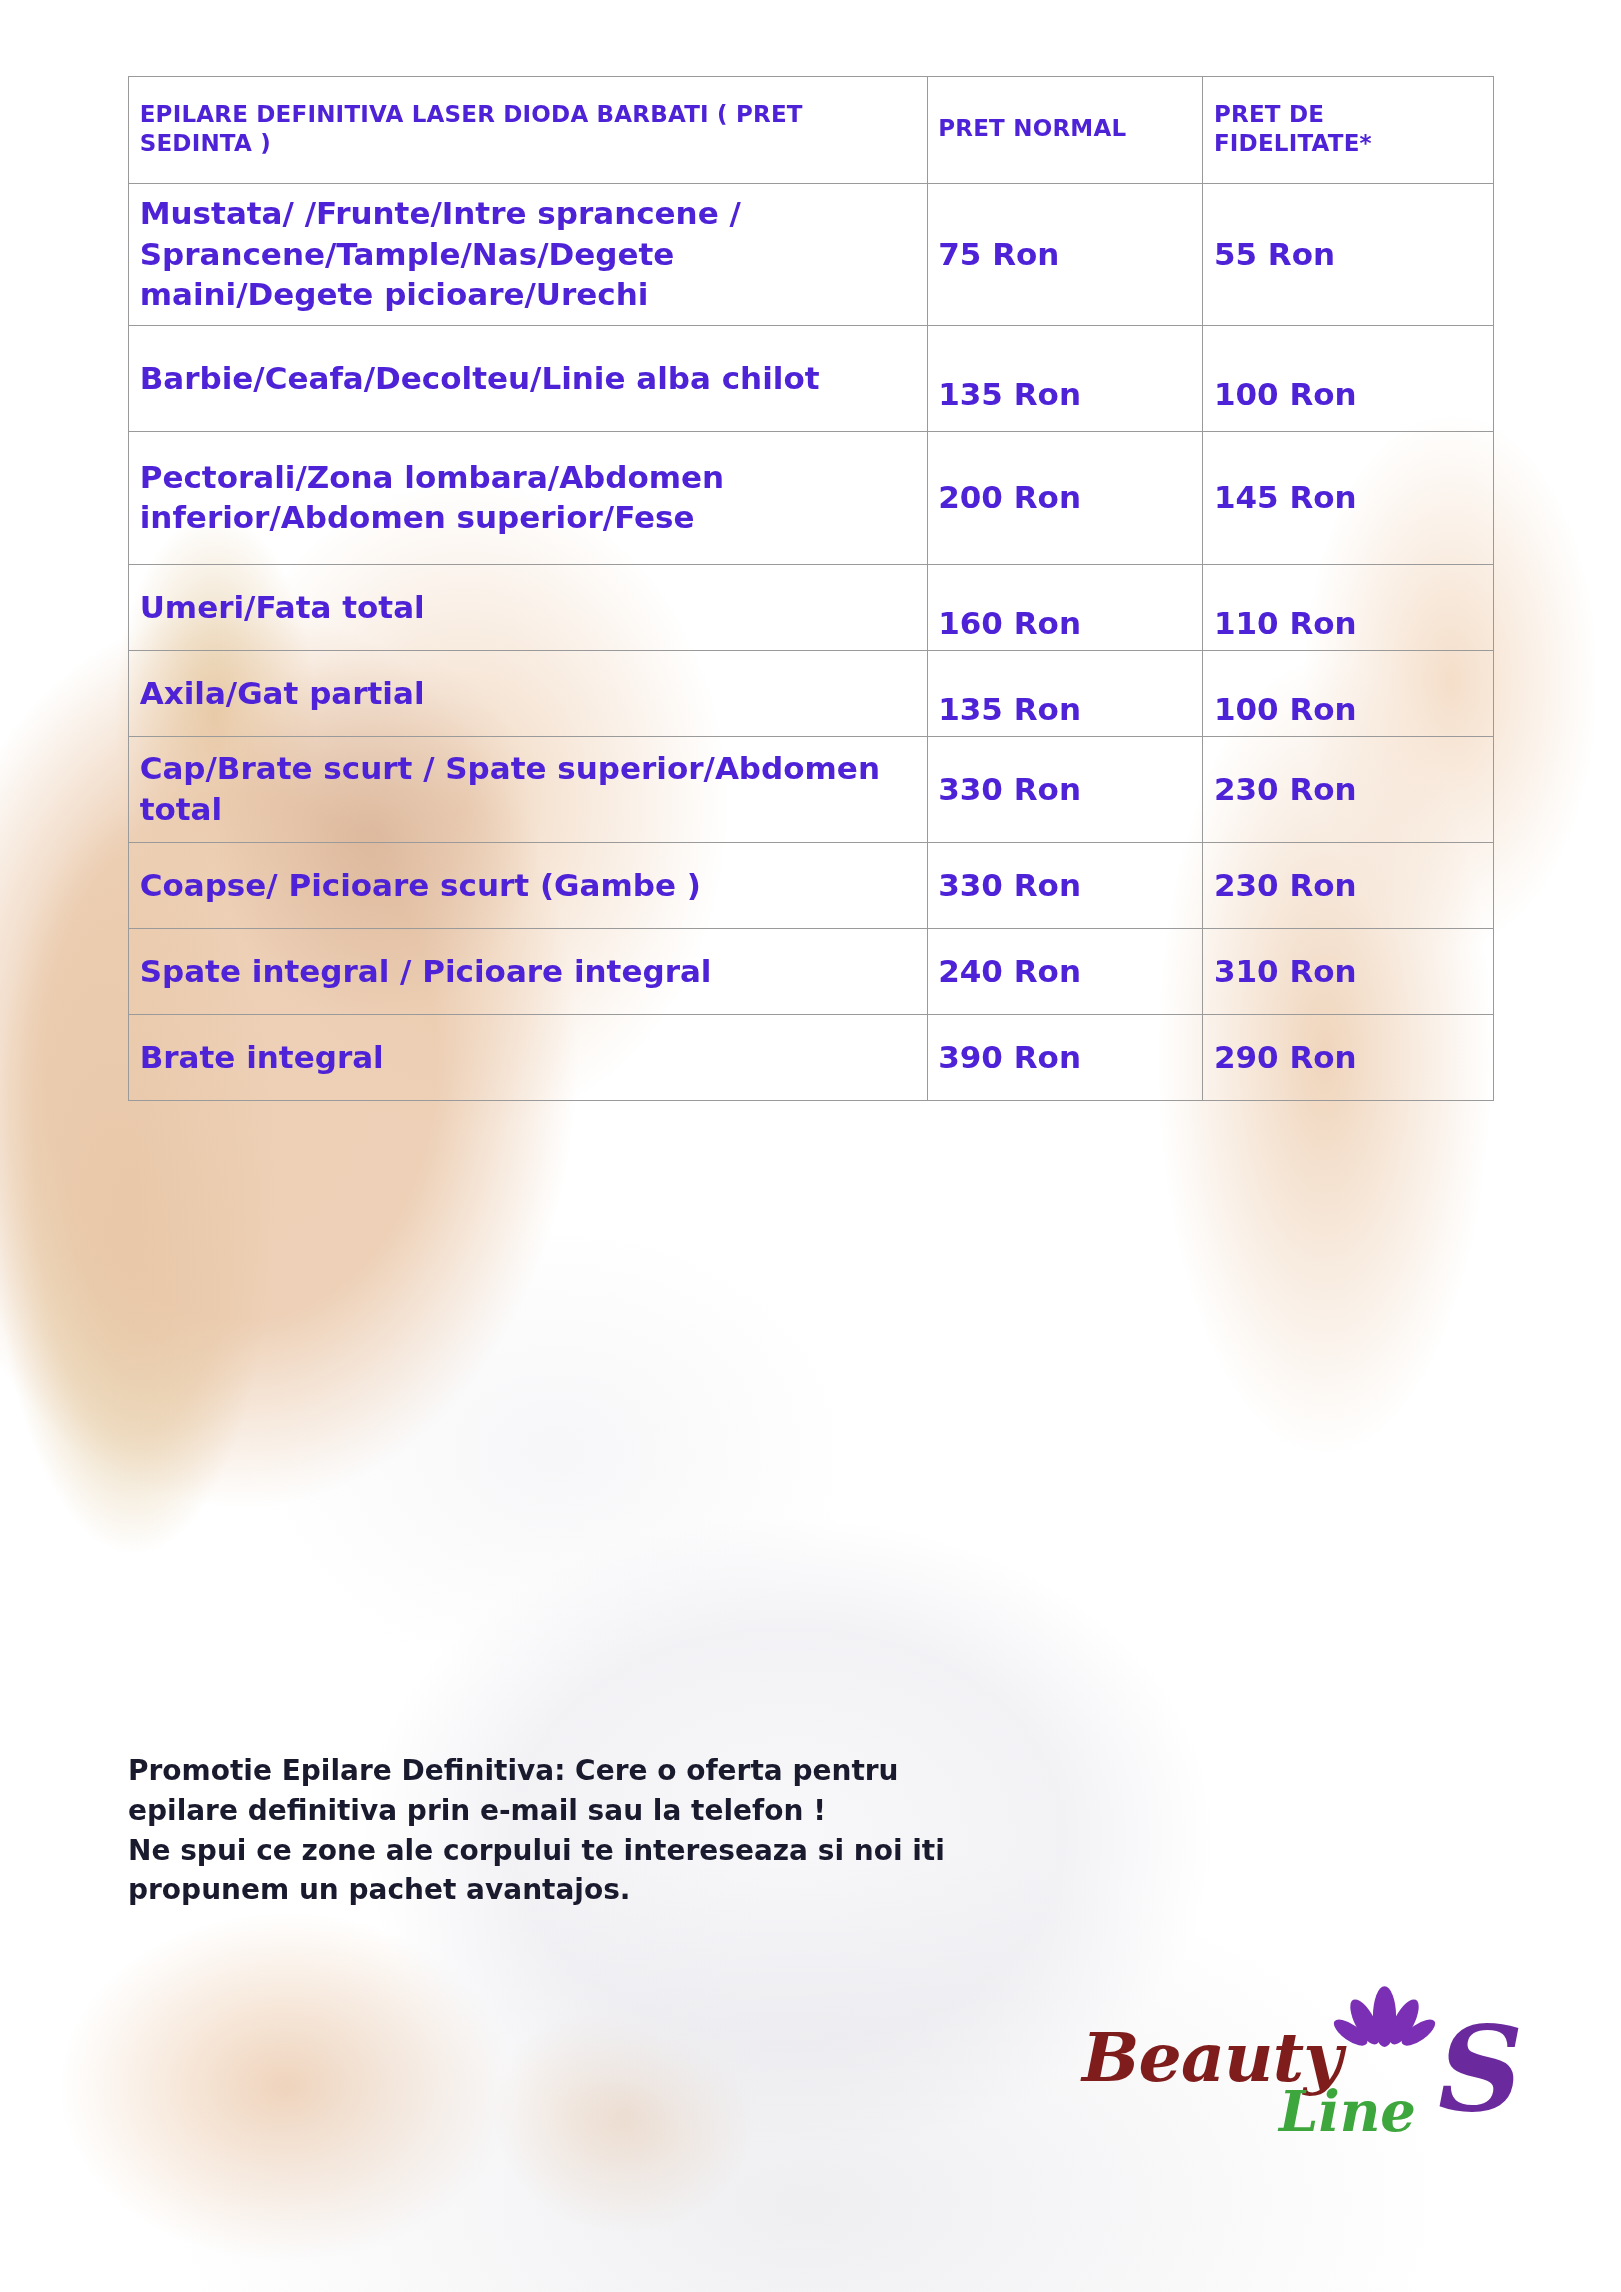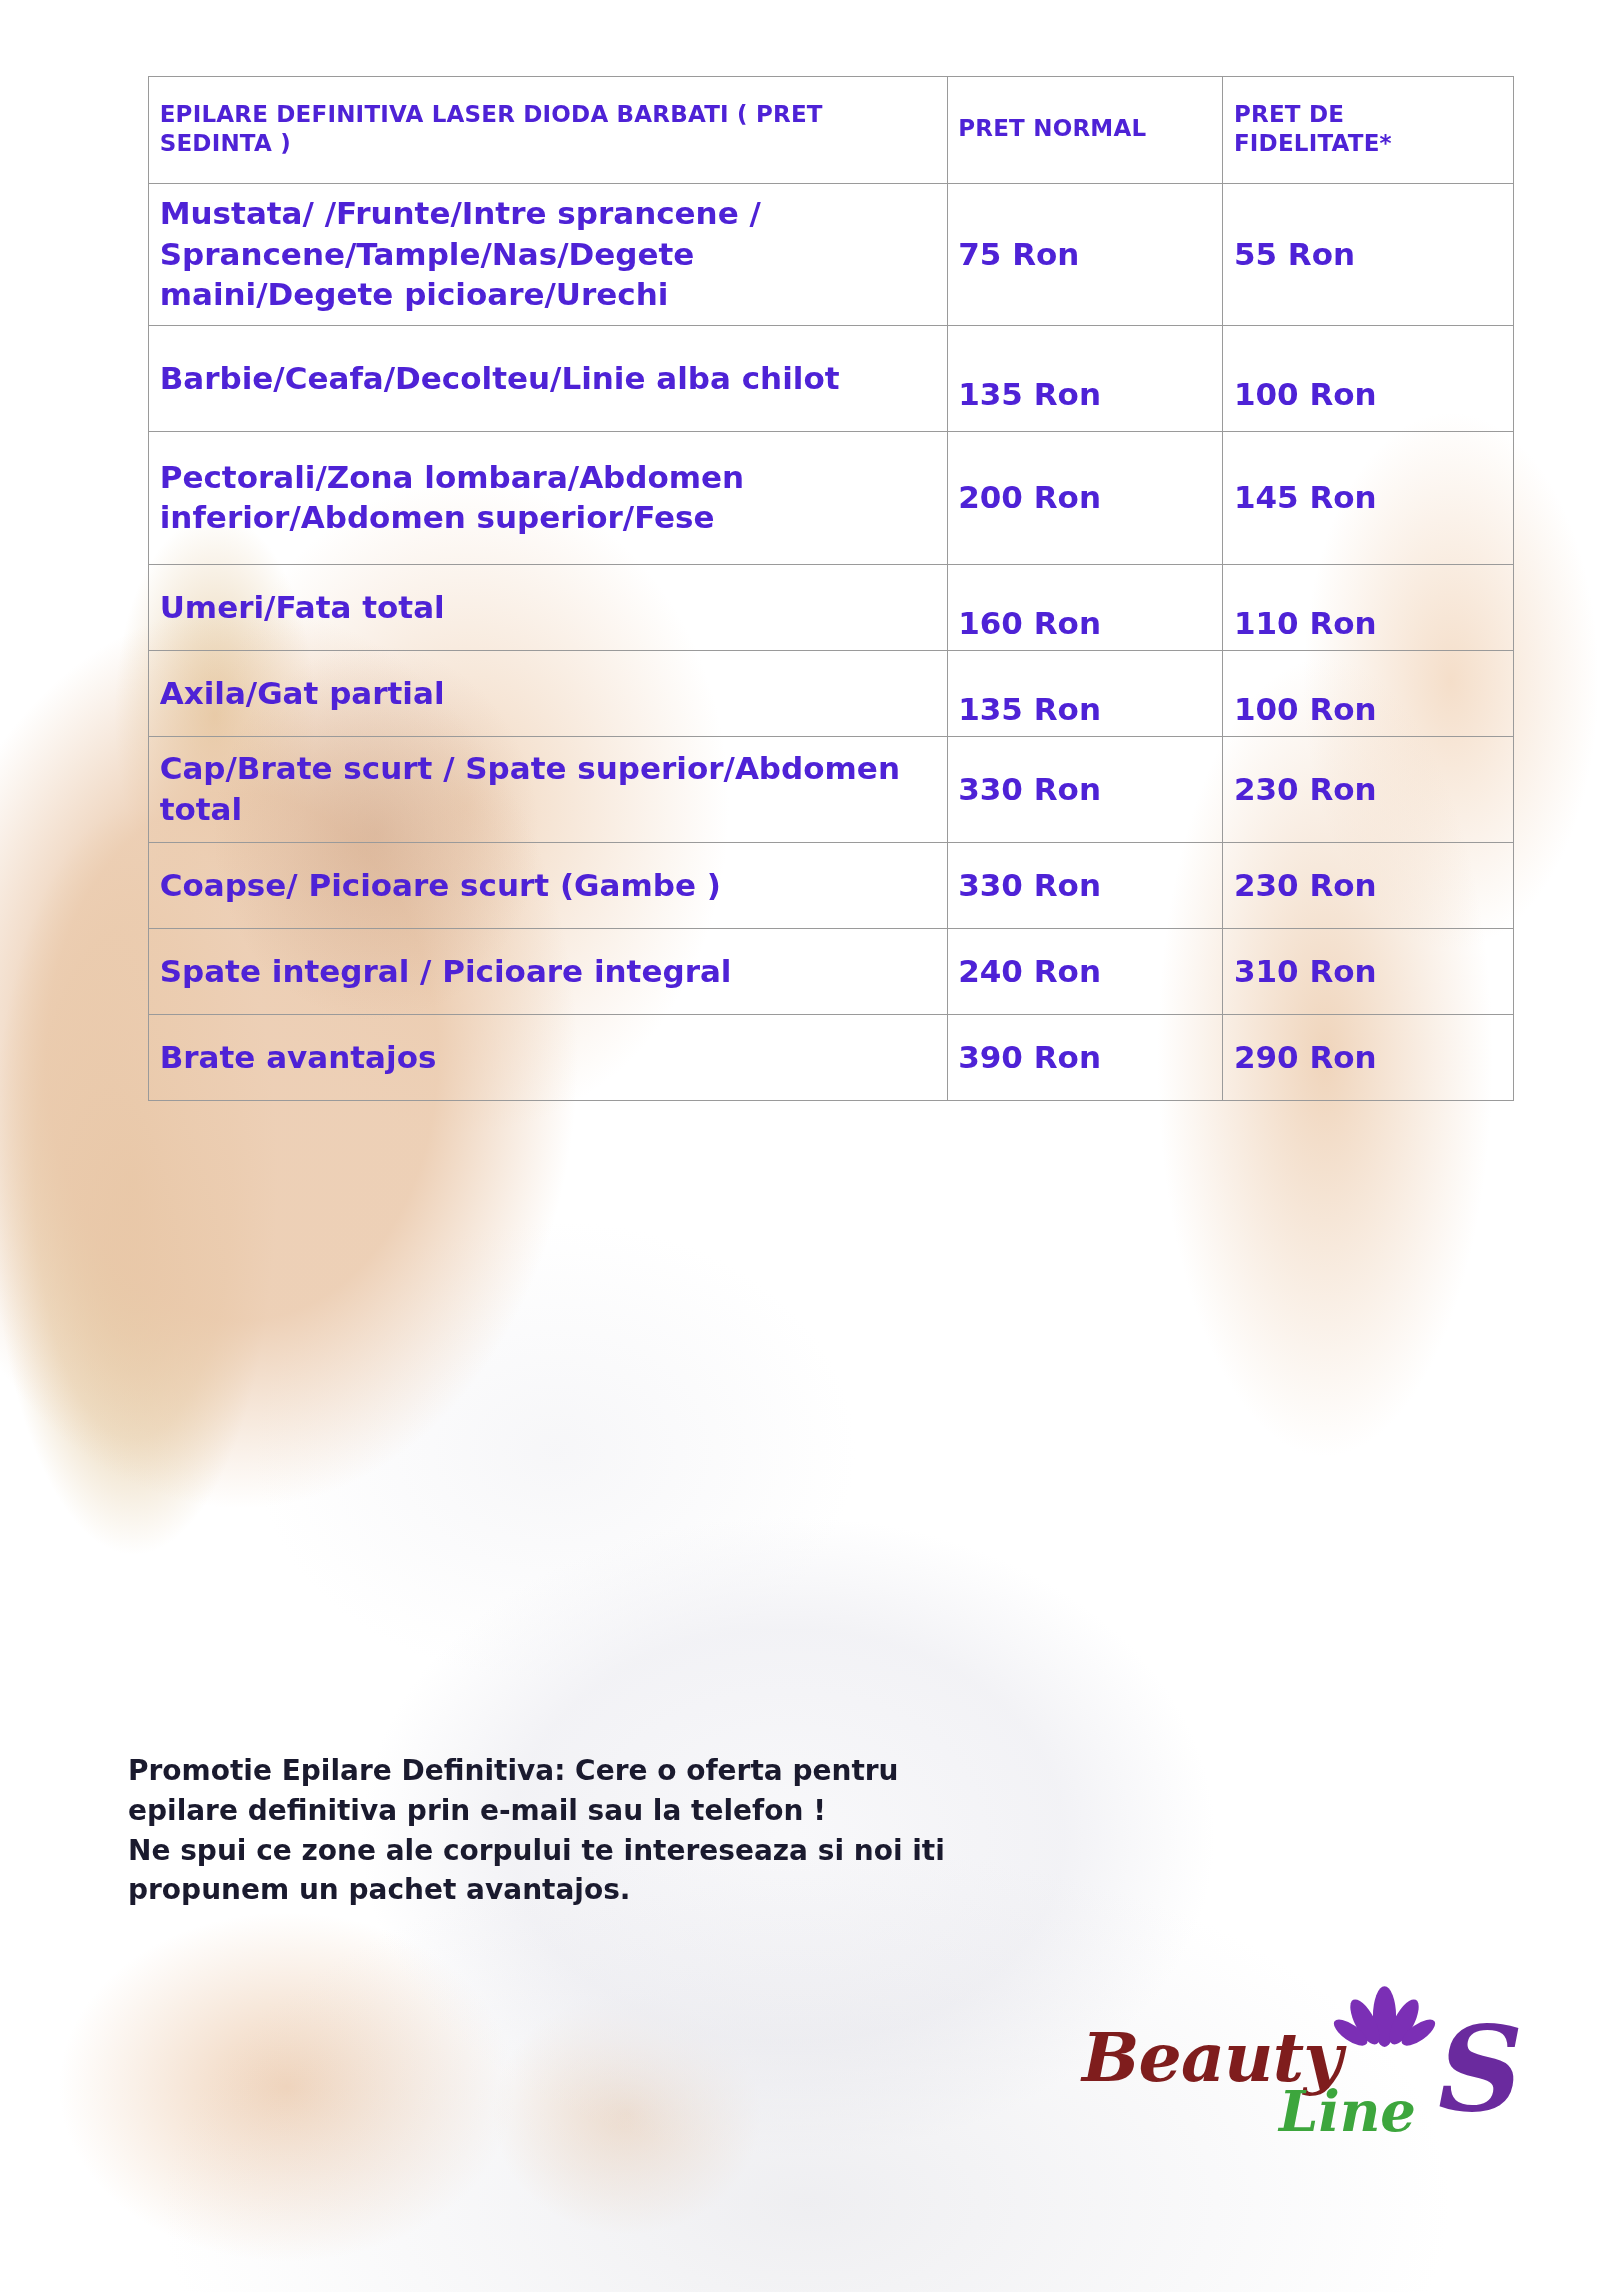--- a/index.html
+++ b/index.html
@@ -49,21 +49,20 @@
   .table-wrap {
     position: absolute;
     left: 128px;
     top: 76px;
     width: 1366px;
   }
   table.price {
     width: 100%;
     border-collapse: collapse;
     table-layout: fixed;
-    margin-left: 20px;
   }
   table.price td, table.price th {
     border: 0.9px solid #9a9a9a;
     vertical-align: middle;
     padding: 9px 10.7px 10.7px 10.7px;
     color: #4e22d6;
     font-family: "DejaVu Sans", sans-serif;
     font-weight: bold;
     font-size: 31px;
     line-height: 1.30;
@@ -210,21 +209,21 @@
         <td class="cell-label">Coapse/ Picioare scurt (Gambe )</td>
         <td class="cell-price">330 Ron</td>
         <td class="cell-price">230 Ron</td>
       </tr>
       <tr class="r-mid">
         <td class="cell-label">Spate integral / Picioare integral</td>
         <td class="cell-price">240 Ron</td>
         <td class="cell-price">310 Ron</td>
       </tr>
       <tr class="r-mid">
-        <td class="cell-label">Brate avantajos</td>
+        <td class="cell-label">Brate integral</td>
         <td class="cell-price">390  Ron</td>
         <td class="cell-price">290 Ron</td>
       </tr>
     </tbody>
   </table>
 </div>
 
 <div class="promo">
   <div>Promotie Epilare Definitiva: Cere o oferta pentru</div>
   <div>epilare definitiva prin e-mail sau la telefon !</div>

